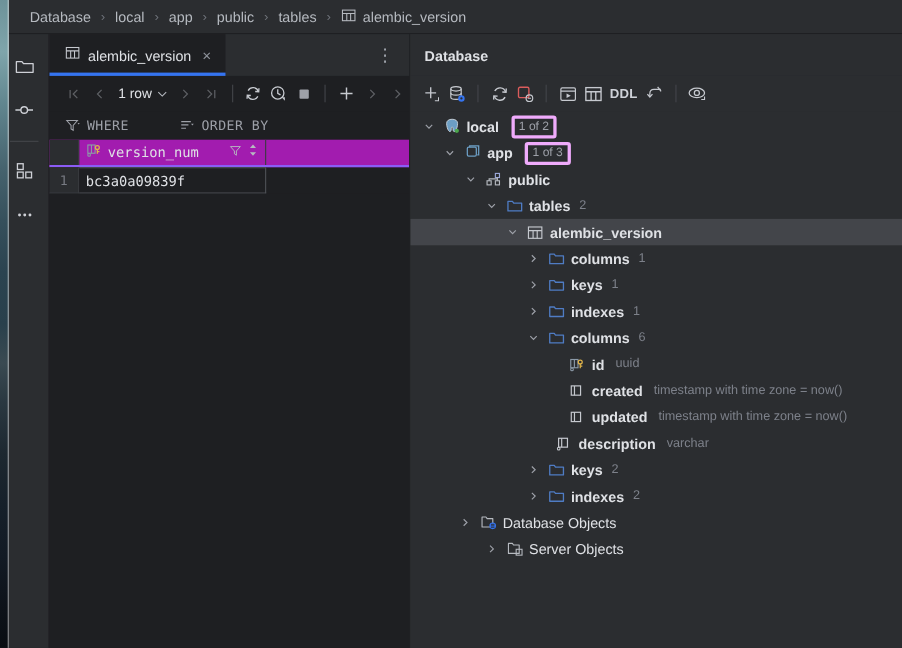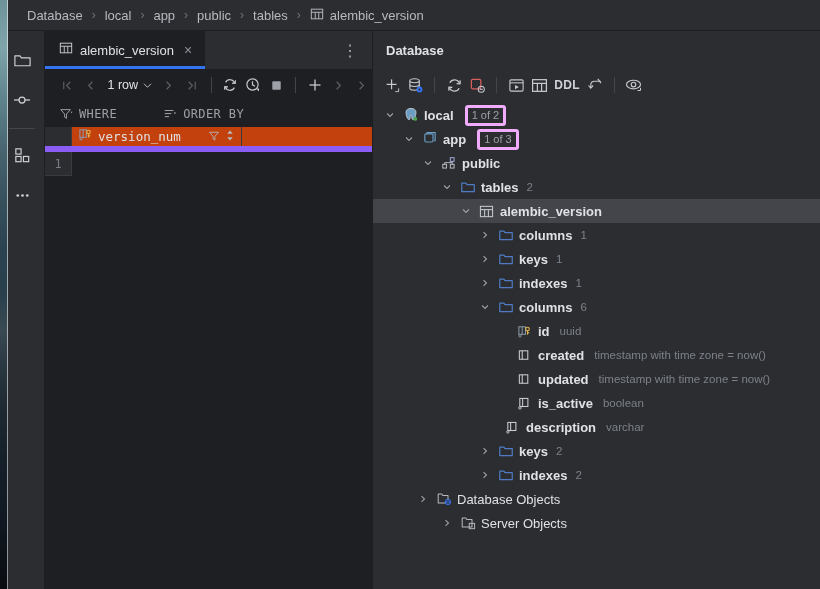--- a/index.html
+++ b/index.html
@@ -198,22 +198,22 @@
     flex: 1;
     display: flex;
     flex-direction: column;
     background: #1e1f22;
     min-height: 0;
   }
   .grid-head {
     display: flex;
     height: 25px;
     flex: 0 0 25px;
-    background: #c2410c;
-    border-bottom: 6px solid #8b5cf6;
+    background: #a21caf;
+    border-bottom: 2px solid #8b5cf6;
   }
   .gutter-head {
     width: 27px;
     flex: 0 0 27px;
     background: #2b2d30;
     border-right: 1px solid #393b40;
   }
   .col-head {
     width: 170px;
     flex: 0 0 170px;
@@ -544,20 +544,21 @@
               <svg width="10" height="13" viewBox="0 0 10 14">
                   <polygon points="5,1.5 8,5 2,5" fill="#b6bac0"></polygon>
                   <polygon points="5,12.5 8,9 2,9" fill="#b6bac0"></polygon>
                 </svg>
             </span>
           </div>
         </div>
 
         <div class="grid-row">
           <div class="gutter-cell">1</div>
+          <div class="data-cell">bc3a0a09839f</div>
         </div>
 
         <div class="grid-blank"></div>
       </div>
     </div>
 
     <div class="db-pane">
       <div class="db-header">Database</div>
 
       <div class="db-toolbar">
@@ -792,41 +793,29 @@
             <span class="twist empty"></span>
             <span class="ticon">
               <svg width="15" height="15" viewBox="0 0 16 16">
                 <rect x="2.5" y="3" width="9" height="9" fill="none" stroke="#c6c9cf" stroke-width="1.15"></rect>
                 <line x1="5.6" y1="3" x2="5.6" y2="12" stroke="#c6c9cf" stroke-width="1.15"></line>
               </svg>
             </span>
             <span class="tlabel">updated</span>
             <span class="ttype">timestamp with time zone = now()</span>
           </div>
-          <div class="tnode" style="padding-left: 124px;">
+          <div class="tnode" style="padding-left: 112px;">
             <span class="twist empty"></span>
             <span class="ticon">
               <svg width="15" height="15" viewBox="0 0 16 16">
                 <rect x="3" y="2.6" width="8.6" height="8.6" fill="none" stroke="#c6c9cf" stroke-width="1.15"></rect>
                 <line x1="6" y1="2.6" x2="6" y2="11.2" stroke="#c6c9cf" stroke-width="1.15"></line>
                 <circle cx="3.1" cy="12.7" r="1.3" fill="none" stroke="#c6c9cf" stroke-width="1"></circle>
               </svg>
             </span>
-            <span class="tlabel">is_active</span>
-            <span class="ttype">boolean</span>
-          </div>
-          <div class="tnode" style="padding-left: 112px;">
-            <span class="twist empty"></span>
-            <span class="ticon">
-              <svg width="15" height="15" viewBox="0 0 16 16">
-                <rect x="3" y="2.6" width="8.6" height="8.6" fill="none" stroke="#c6c9cf" stroke-width="1.15"></rect>
-                <line x1="6" y1="2.6" x2="6" y2="11.2" stroke="#c6c9cf" stroke-width="1.15"></line>
-                <circle cx="3.1" cy="12.7" r="1.3" fill="none" stroke="#c6c9cf" stroke-width="1"></circle>
-              </svg>
-            </span>
             <span class="tlabel">description</span>
             <span class="ttype">varchar</span>
           </div>
           <div class="tnode" style="padding-left: 105px;">
             <span class="twist">
               <svg width="10" height="10" viewBox="0 0 12 12">
                 <polyline points="4.2,2.5 7.8,6 4.2,9.5" fill="none" stroke="#9da0a8" stroke-width="1.3"></polyline>
               </svg>
             </span>
             <span class="ticon">

